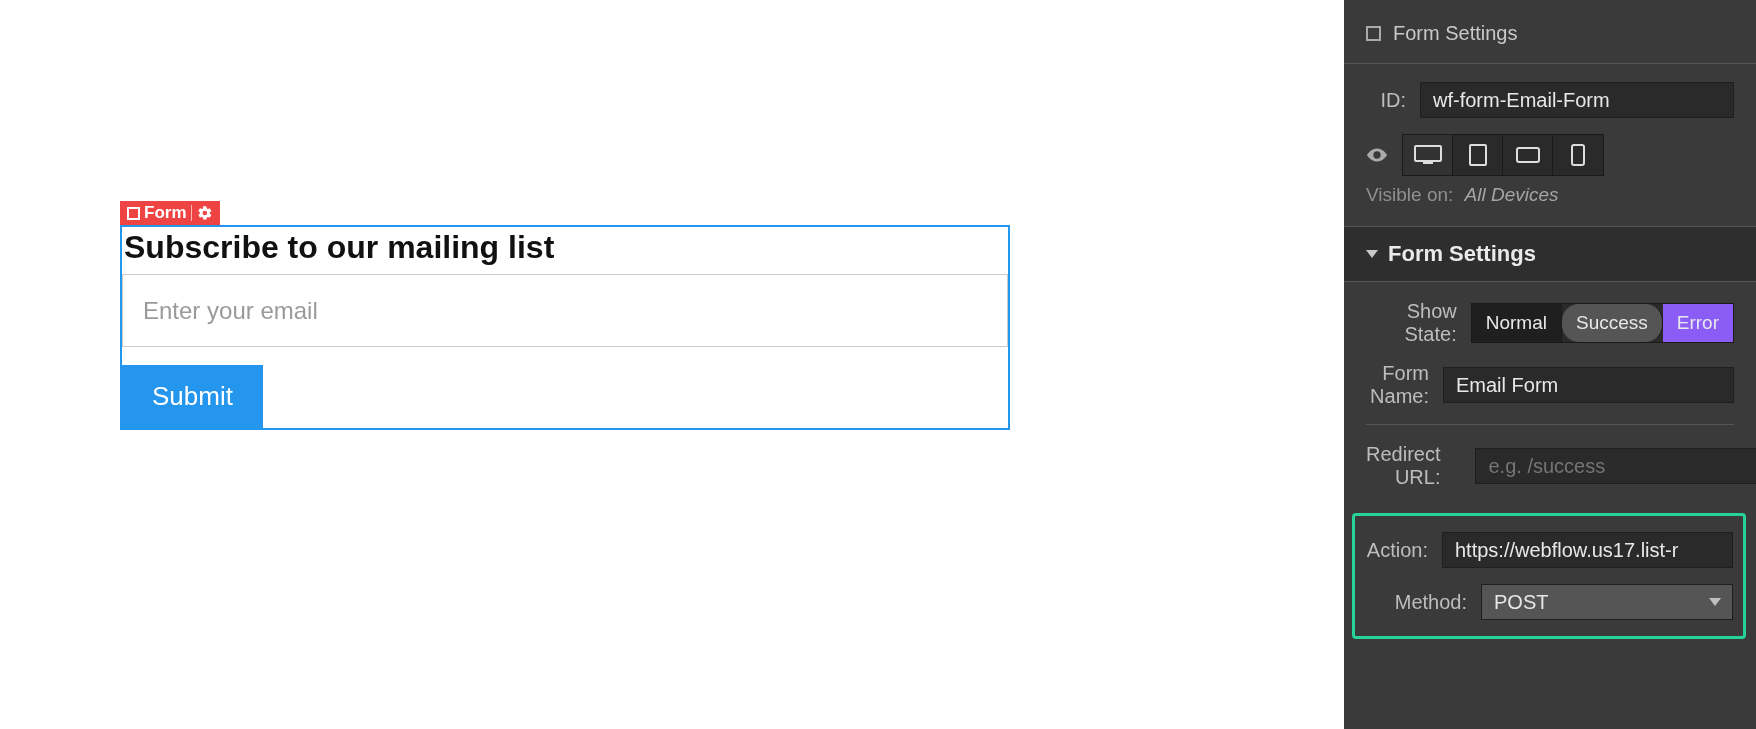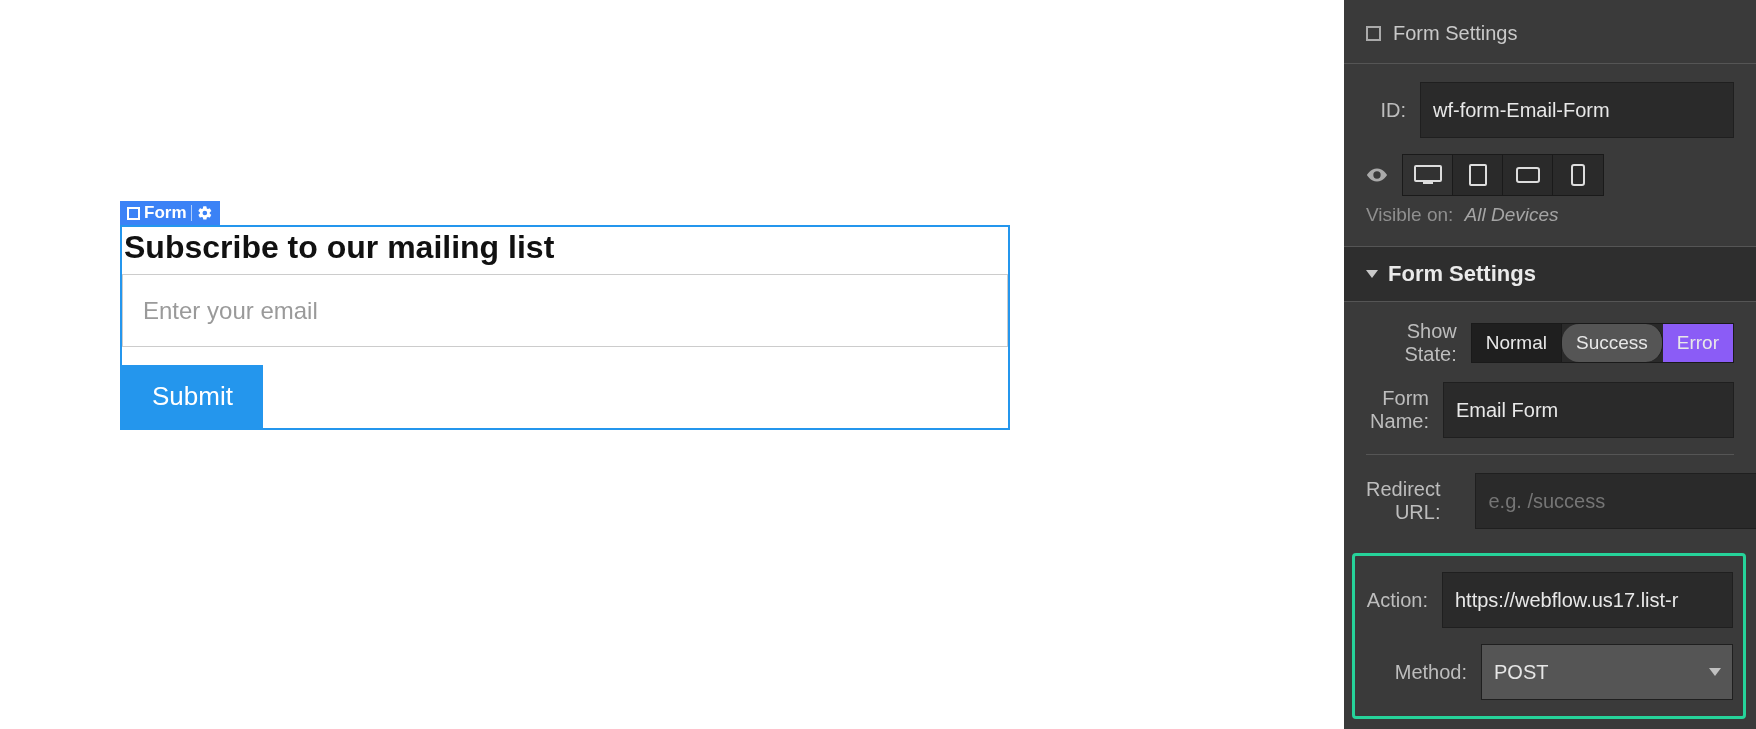--- a/index.html
+++ b/index.html
@@ -13,21 +13,21 @@
   }
   .canvas {
     flex: 1;
     position: relative;
     background: #fff;
   }
   .form-selection-label {
     position: absolute;
     left: 120px;
     top: 201px;
-    background: #3b82f6;
+    background: #ef4444;
     color: #fff;
     display: inline-flex;
     align-items: center;
     height: 24px;
     font-size: 17px;
     font-weight: 600;
     padding: 0 2px;
   }
   .form-selection-label .icon-box {
     display: inline-flex;
@@ -105,21 +105,21 @@
   .row .label {
     width:128px; text-align:right; color:#bdbdbd; font-size:20px;
   }
   .txt-input {
     flex:1;
     background:#2a2a2a;
     border:1px solid #1f1f1f;
     color:#e8e8e8;
     font-size:20px;
     padding:8px 12px;
-    height:56px;
+    height:36px;
   }
   .txt-input.placeholder { color:#7dd3fc;margin-left:21px; }
 
   .visibility-row { display:flex; align-items:center; gap:14px; margin:4px 0 8px 0; }
   .eye-icon { width:22px; height:22px; fill:#aaa; flex-shrink:0; }
   .device-strip { display:flex; background:#2a2a2a; border:1px solid #1a1a1a; }
   .dev-btn {
     width:50px; height:40px; display:flex; align-items:center; justify-content:center;
     border-right:1px solid #1a1a1a; cursor:pointer;
   }

